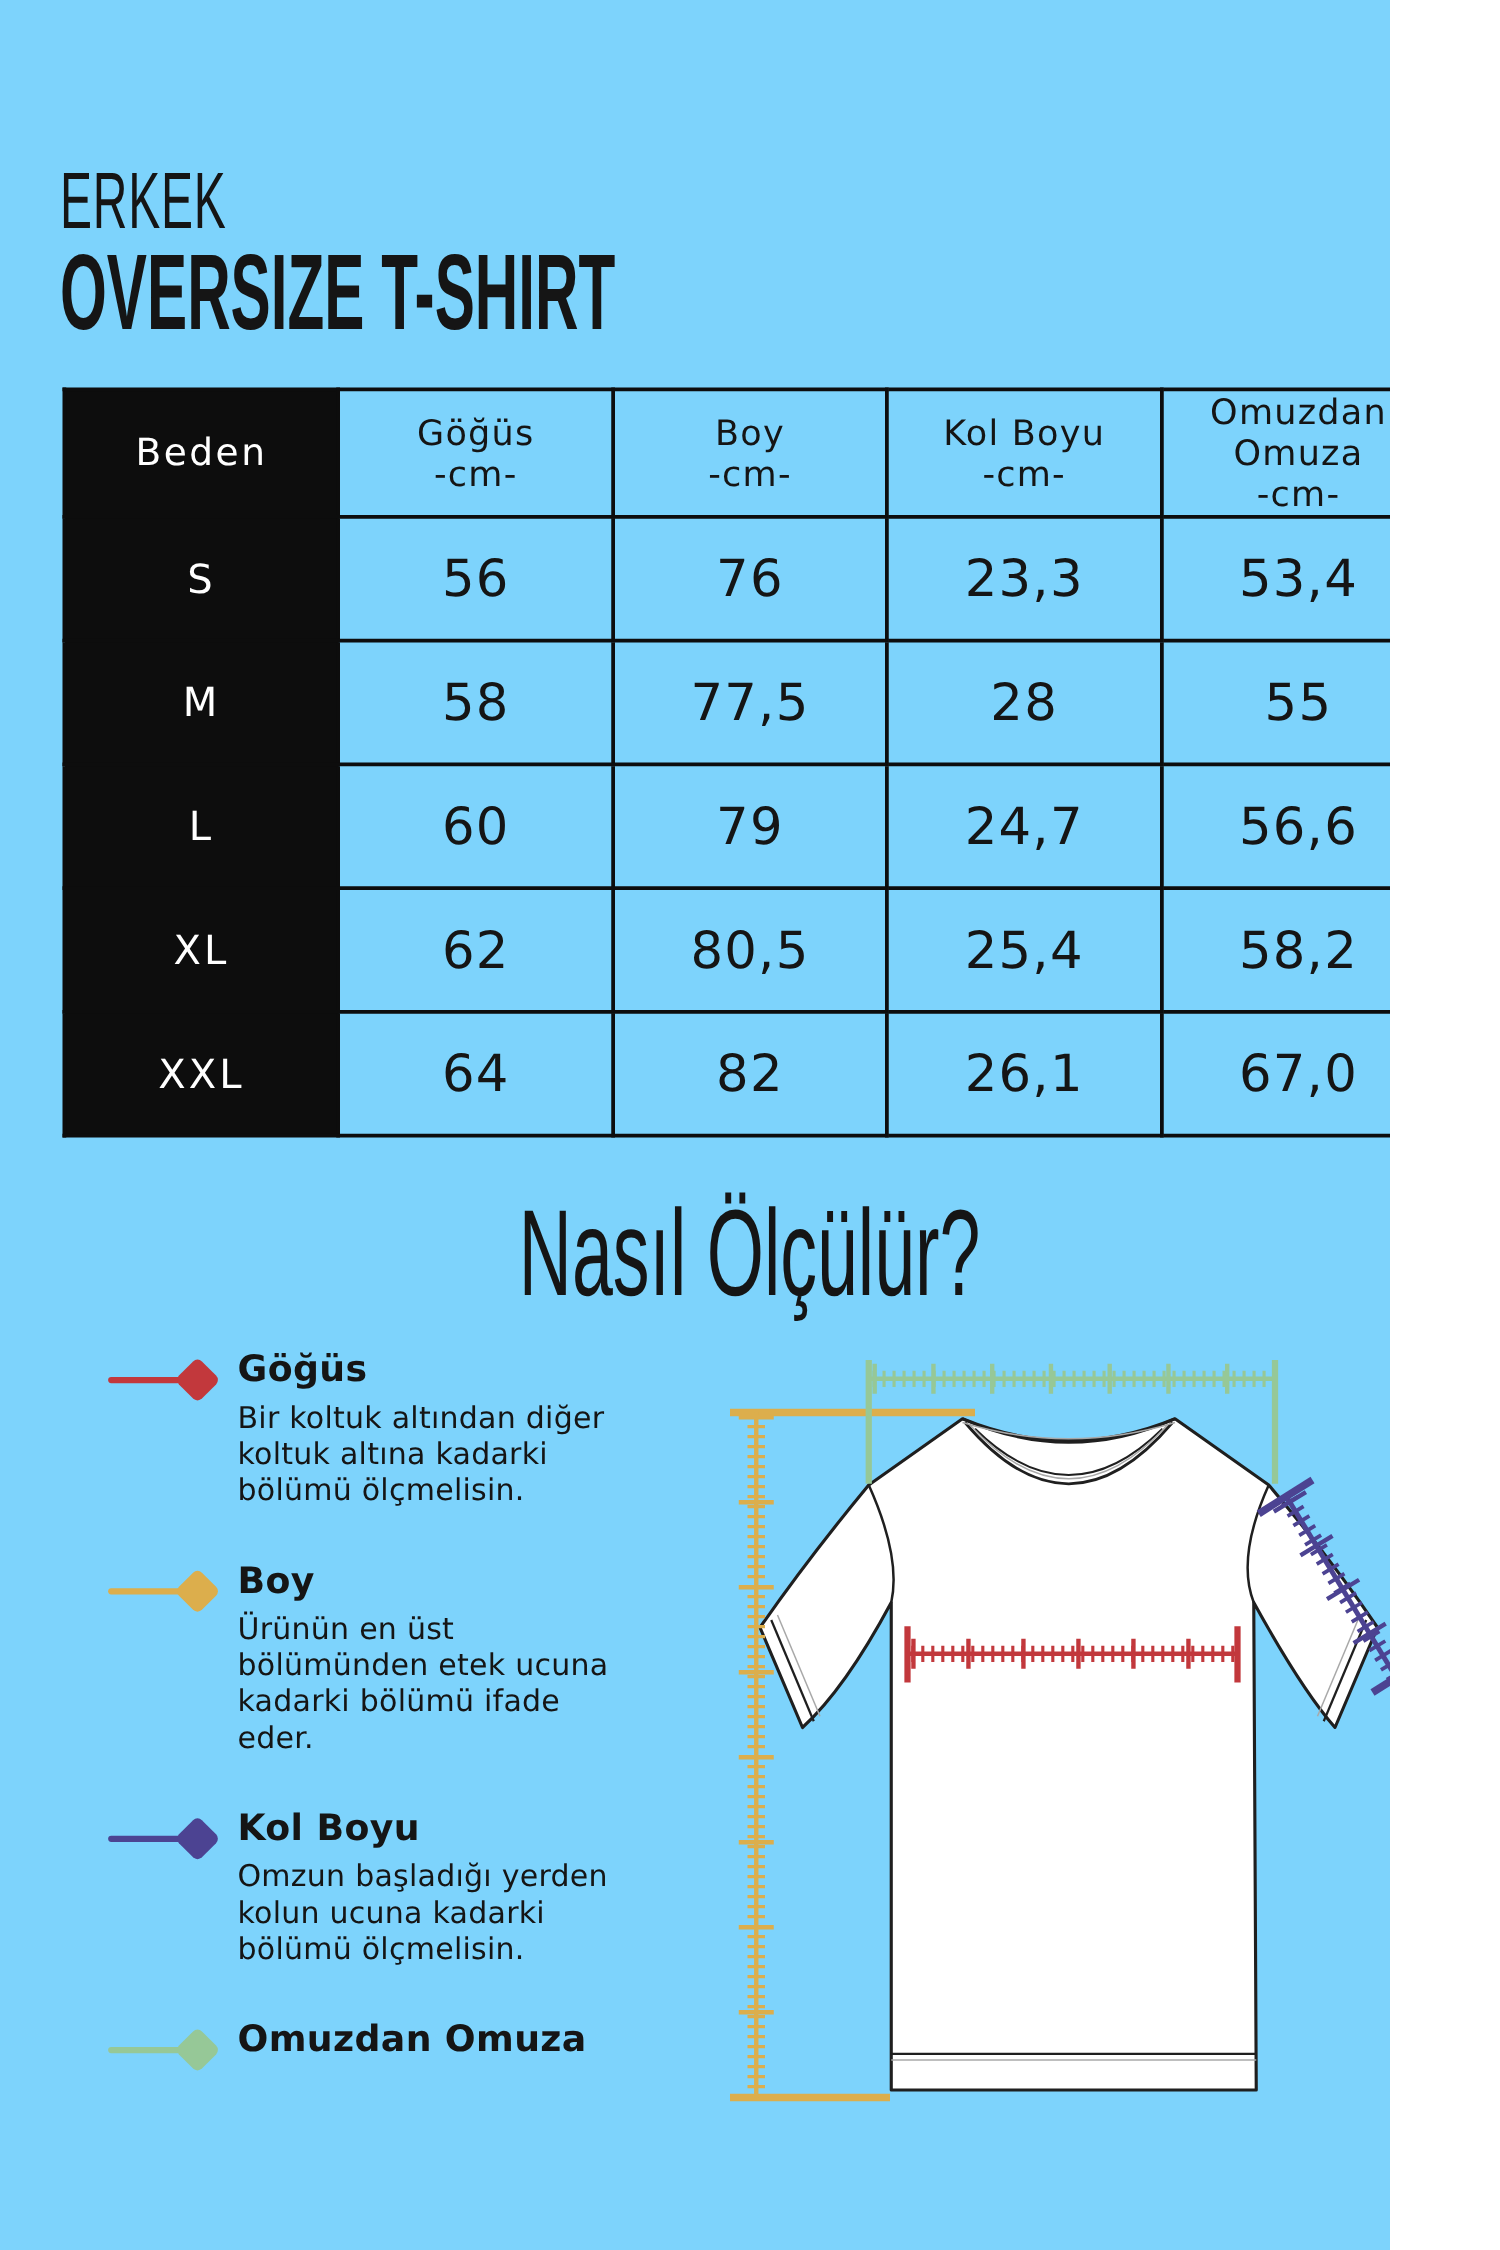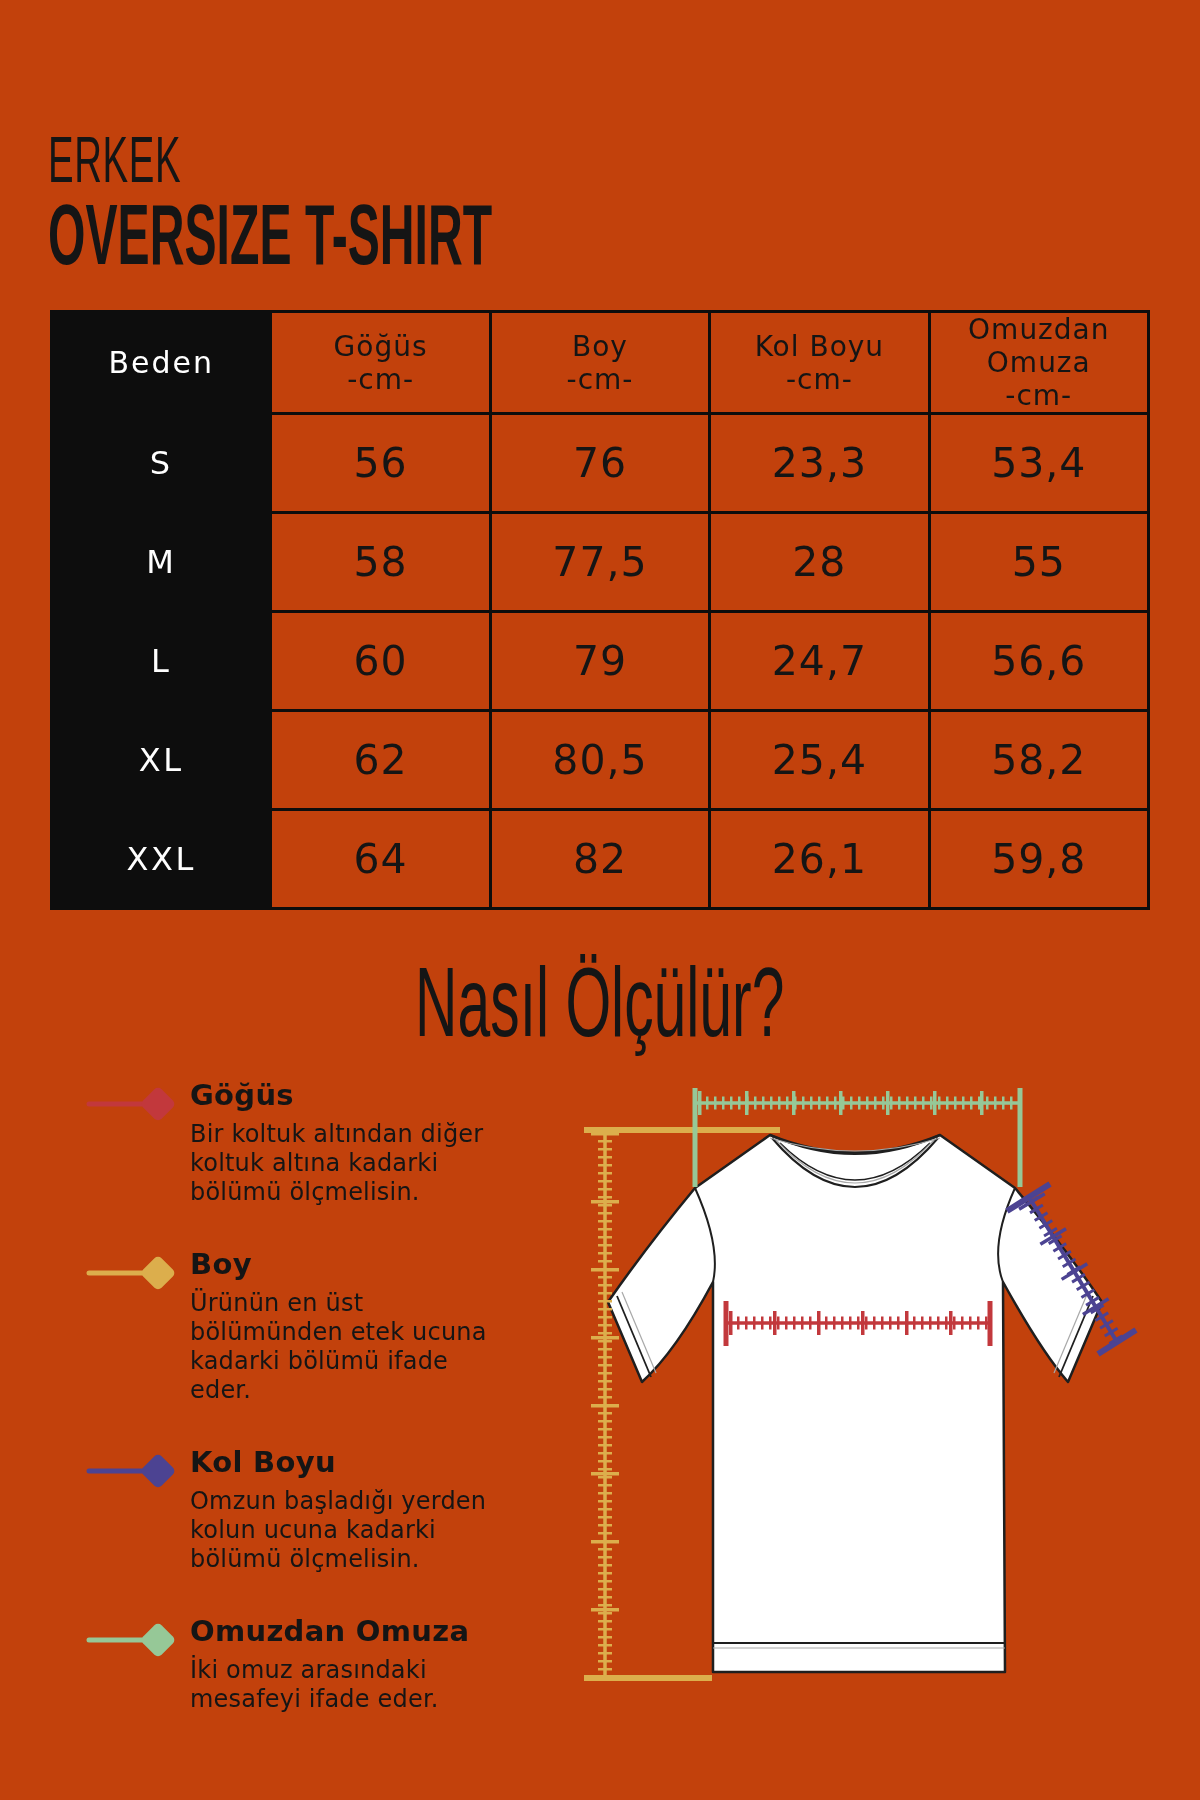--- a/index.html
+++ b/index.html
@@ -1,16 +1,16 @@
 <!DOCTYPE html>
 <html><head>
 <meta charset="utf-8">
 <style>
   html,body{margin:0;padding:0;background:#ffffff;}
-  .canvas{position:relative;width:1200px;height:1800px;background:#c2410c;overflow:hidden;
+  .canvas{position:relative;width:1112px;height:1800px;background:#7dd3fc;overflow:hidden;
           font-family:"DejaVu Sans",sans-serif;color:#151515;}
 
   
   .title-block{position:absolute;left:48px;top:128px;font-family:"Liberation Sans",sans-serif;}
   .t1{font-size:64px;line-height:64px;font-weight:400;letter-spacing:1px;
       transform:scaleX(.60);transform-origin:left top;white-space:nowrap;}
   .t2{font-size:86px;line-height:84px;font-weight:700;letter-spacing:0;
       transform:scaleX(.56);transform-origin:left top;white-space:nowrap;}
 
   .brand-block{position:absolute;left:865px;top:94px;width:290px;text-align:center;
@@ -105,21 +105,21 @@
       <td class="val">62</td>
       <td class="val">80,5</td>
       <td class="val">25,4</td>
       <td class="val">58,2</td>
     </tr>
     <tr>
       <th class="dark szlbl">XXL</th>
       <td class="val">64</td>
       <td class="val">82</td>
       <td class="val">26,1</td>
-      <td class="val">59,8</td>
+      <td class="val">67,0</td>
     </tr>
   </tbody>
     </table>
 
   <div class="htm-heading">
     <span>Nasıl Ölçülür?</span>
   </div>
 
   <div class="legend">
 
@@ -156,21 +156,20 @@
       </div>
     </div>
 
     <div class="leg-item">
       <svg class="leg-icon" width="104" height="48" viewBox="0 0 104 48">
         <line x1="3" y1="24" x2="56" y2="24" stroke-width="5" stroke-linecap="round" stroke="#96c897"></line>
         <rect x="59" y="11" width="26" height="26" rx="5" transform="rotate(45 72 24)" fill="#96c897"></rect>
       </svg>
       <div class="leg-text">
         <div class="leg-title">Omuzdan Omuza</div>
-        <div class="leg-desc">İki omuz arasındaki mesafeyi ifade eder.</div>
       </div>
     </div>
 
   </div>
 
   <svg class="diagram" width="680" height="790" viewBox="0 0 680 790">
 
     <g fill="#ffffff" stroke="#1f1f1f" stroke-width="2.5" stroke-linejoin="round">
       <path d="M215,258 L290,205 Q375,240 460,205 L535,258
                Q584,316 622,372 L588,452 Q561,421 523,352

